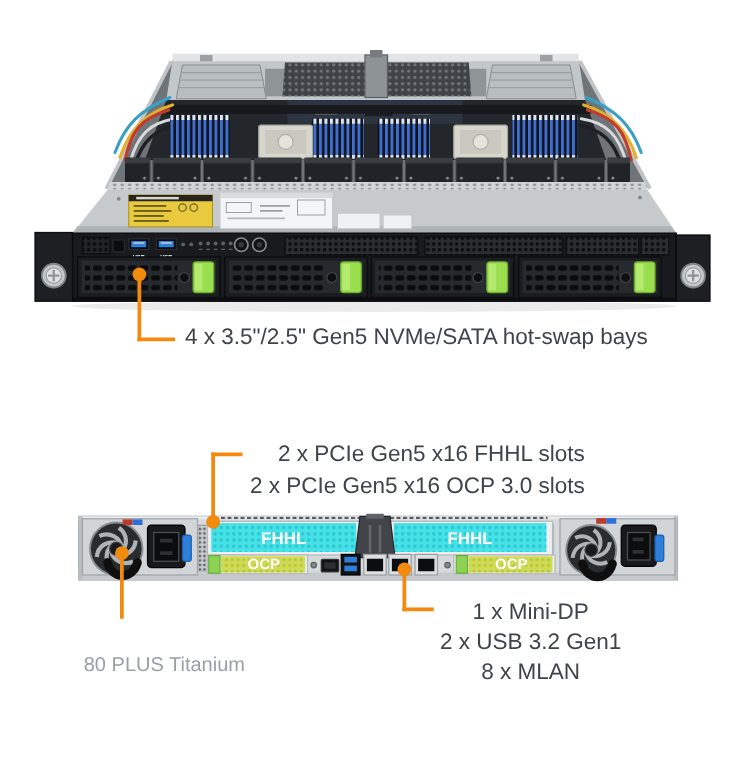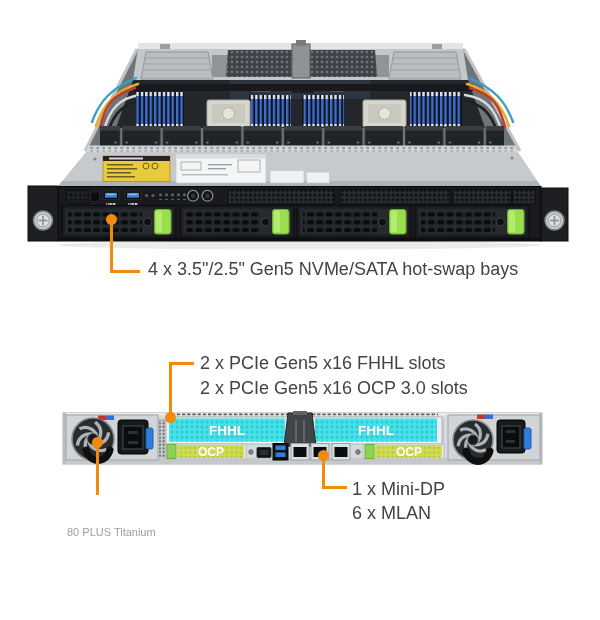--- a/index.html
+++ b/index.html
@@ -1,22 +1,22 @@
 <!DOCTYPE html>
 <html><head>
 <meta charset="utf-8">
 <style>
   html,body{margin:0;padding:0;background:#ffffff;}
   #canvas{position:relative;width:600px;height:620px;background:#ffffff;overflow:hidden;
           font-family:"Liberation Sans",sans-serif;}
   svg{position:absolute;left:0;display:block;}
   .ann{position:absolute;white-space:nowrap;color:#3f4449;font-size:18px;line-height:23px;}
   .ann.multi2{line-height:25px;}
-  .ann.multi4{line-height:24px;}
-  .ann.sub{color:#9b9fa2;font-size:11px;line-height:17px;}
+  .ann.multi4{line-height:24px;text-align:center;}
+  .ann.sub{color:#9b9fa2;font-size:16px;line-height:17px;}
   .dot{position:absolute;width:11px;height:11px;border-radius:50%;background:#f18a0d;z-index:6;}
   .cl{position:absolute;background:#f18a0d;z-index:5;}
   .svgtext{font-family:"Liberation Sans",sans-serif;font-weight:bold;fill:#ffffff;}
 </style>
 </head>
 <body>
 
 <div id="canvas">
 
   <svg style="top:0px;" width="600" height="260" viewBox="0 0 600 260">
@@ -436,25 +436,26 @@
 
   <div class="dot" style="left:92px;top:437px;"></div>
   <div class="cl" style="left:96px;top:442px;width:3px;height:53px;"></div>
 
   <div class="dot" style="left:318px;top:450px;"></div>
   <div class="cl" style="left:322px;top:455px;width:3px;height:34px;"></div>
   <div class="cl" style="left:322px;top:486px;width:25px;height:3px;"></div>
 
   <div class="ann" style="left:148px;top:258px;">4 x 3.5"/2.5" Gen5 NVMe/SATA hot-swap bays</div>
 
-  <div class="ann multi2" style="left:200px;top:351px;">
+  <div class="ann multi2" style="left:200px;top:351px;text-align:right;">
     <div>2 x PCIe Gen5 x16 FHHL slots</div>
     <div>2 x PCIe Gen5 x16 OCP 3.0 slots</div>
   </div>
 
   <div class="ann sub" style="left:67px;top:524px;">80 PLUS Titanium</div>
 
   <div class="ann multi4" style="left:352px;top:477px;">
     <div>1 x Mini-DP</div>
-    <div>6 x MLAN</div>
+    <div>2 x USB 3.2 Gen1</div>
+    <div>8 x MLAN</div>
   </div>
 
 </div>
 
 </body></html>

